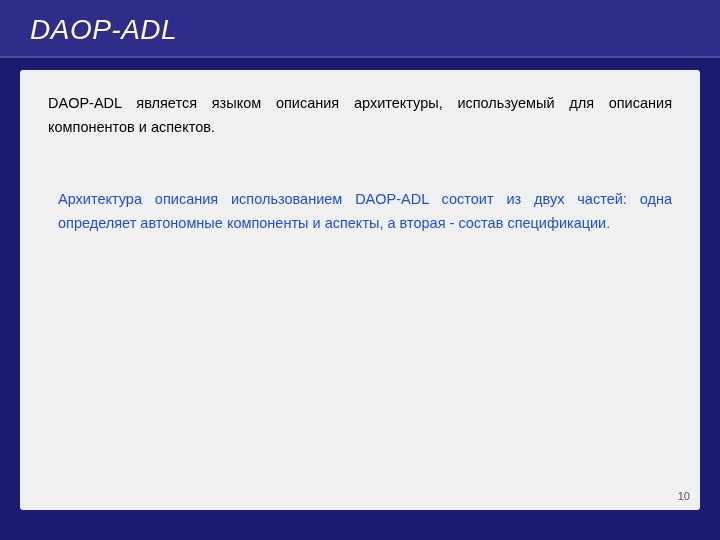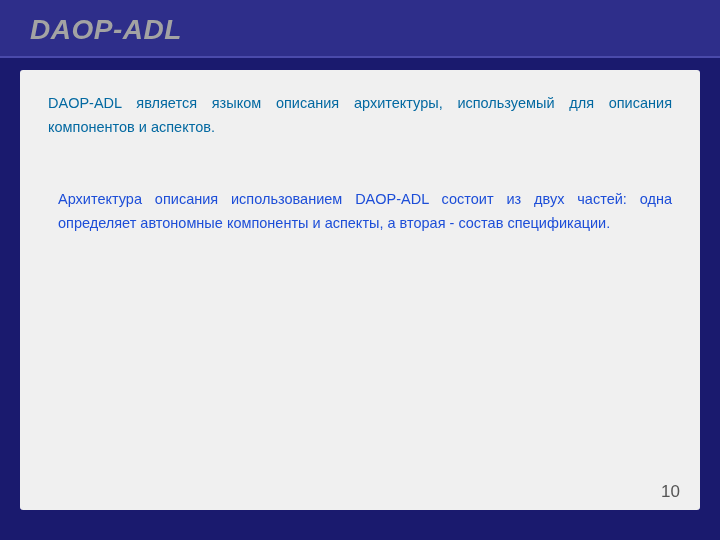--- a/index.html
+++ b/index.html
@@ -23,38 +23,38 @@
       position: relative;
     }
 
     .header-bar {
       background: #2e2e8a;
       padding: 14px 30px 10px 30px;
       border-bottom: 2px solid #4a4aaa;
     }
 
     .slide-title {
-      color: #a3a3a3;
+      color: #fef9c3;
       font-size: 28px;
-      font-weight: bold;
+      font-weight: normal;
       font-style: italic;
       letter-spacing: 0.5px;
     }
 
     .content-area {
       background: #f0f0f0;
       margin: 12px 20px 12px 20px;
       padding: 22px 28px 20px 28px;
       border-radius: 3px;
       min-height: 440px;
       position: relative;
     }
 
     .paragraph {
-      color: #0369a1;
+      color: #000000;
       font-size: 14.5px;
       line-height: 1.65;
       text-align: justify;
       margin-bottom: 20px;
     }
 
     .paragraph:last-of-type {
       margin-bottom: 0;
     }
 
@@ -63,23 +63,23 @@
       font-size: 14.5px;
       line-height: 1.65;
       text-align: justify;
       margin-bottom: 0;
       margin-left: 10px;
     }
 
     .page-number {
       position: absolute;
       bottom: 8px;
-      right: 20px;
+      right: 10px;
       color: #555;
-      font-size: 17px;
+      font-size: 11px;
     }
 
     .spacer {
       height: 14px;
     }
   </style>
 </head>
 <body>
 
 <div class="slide-container">

